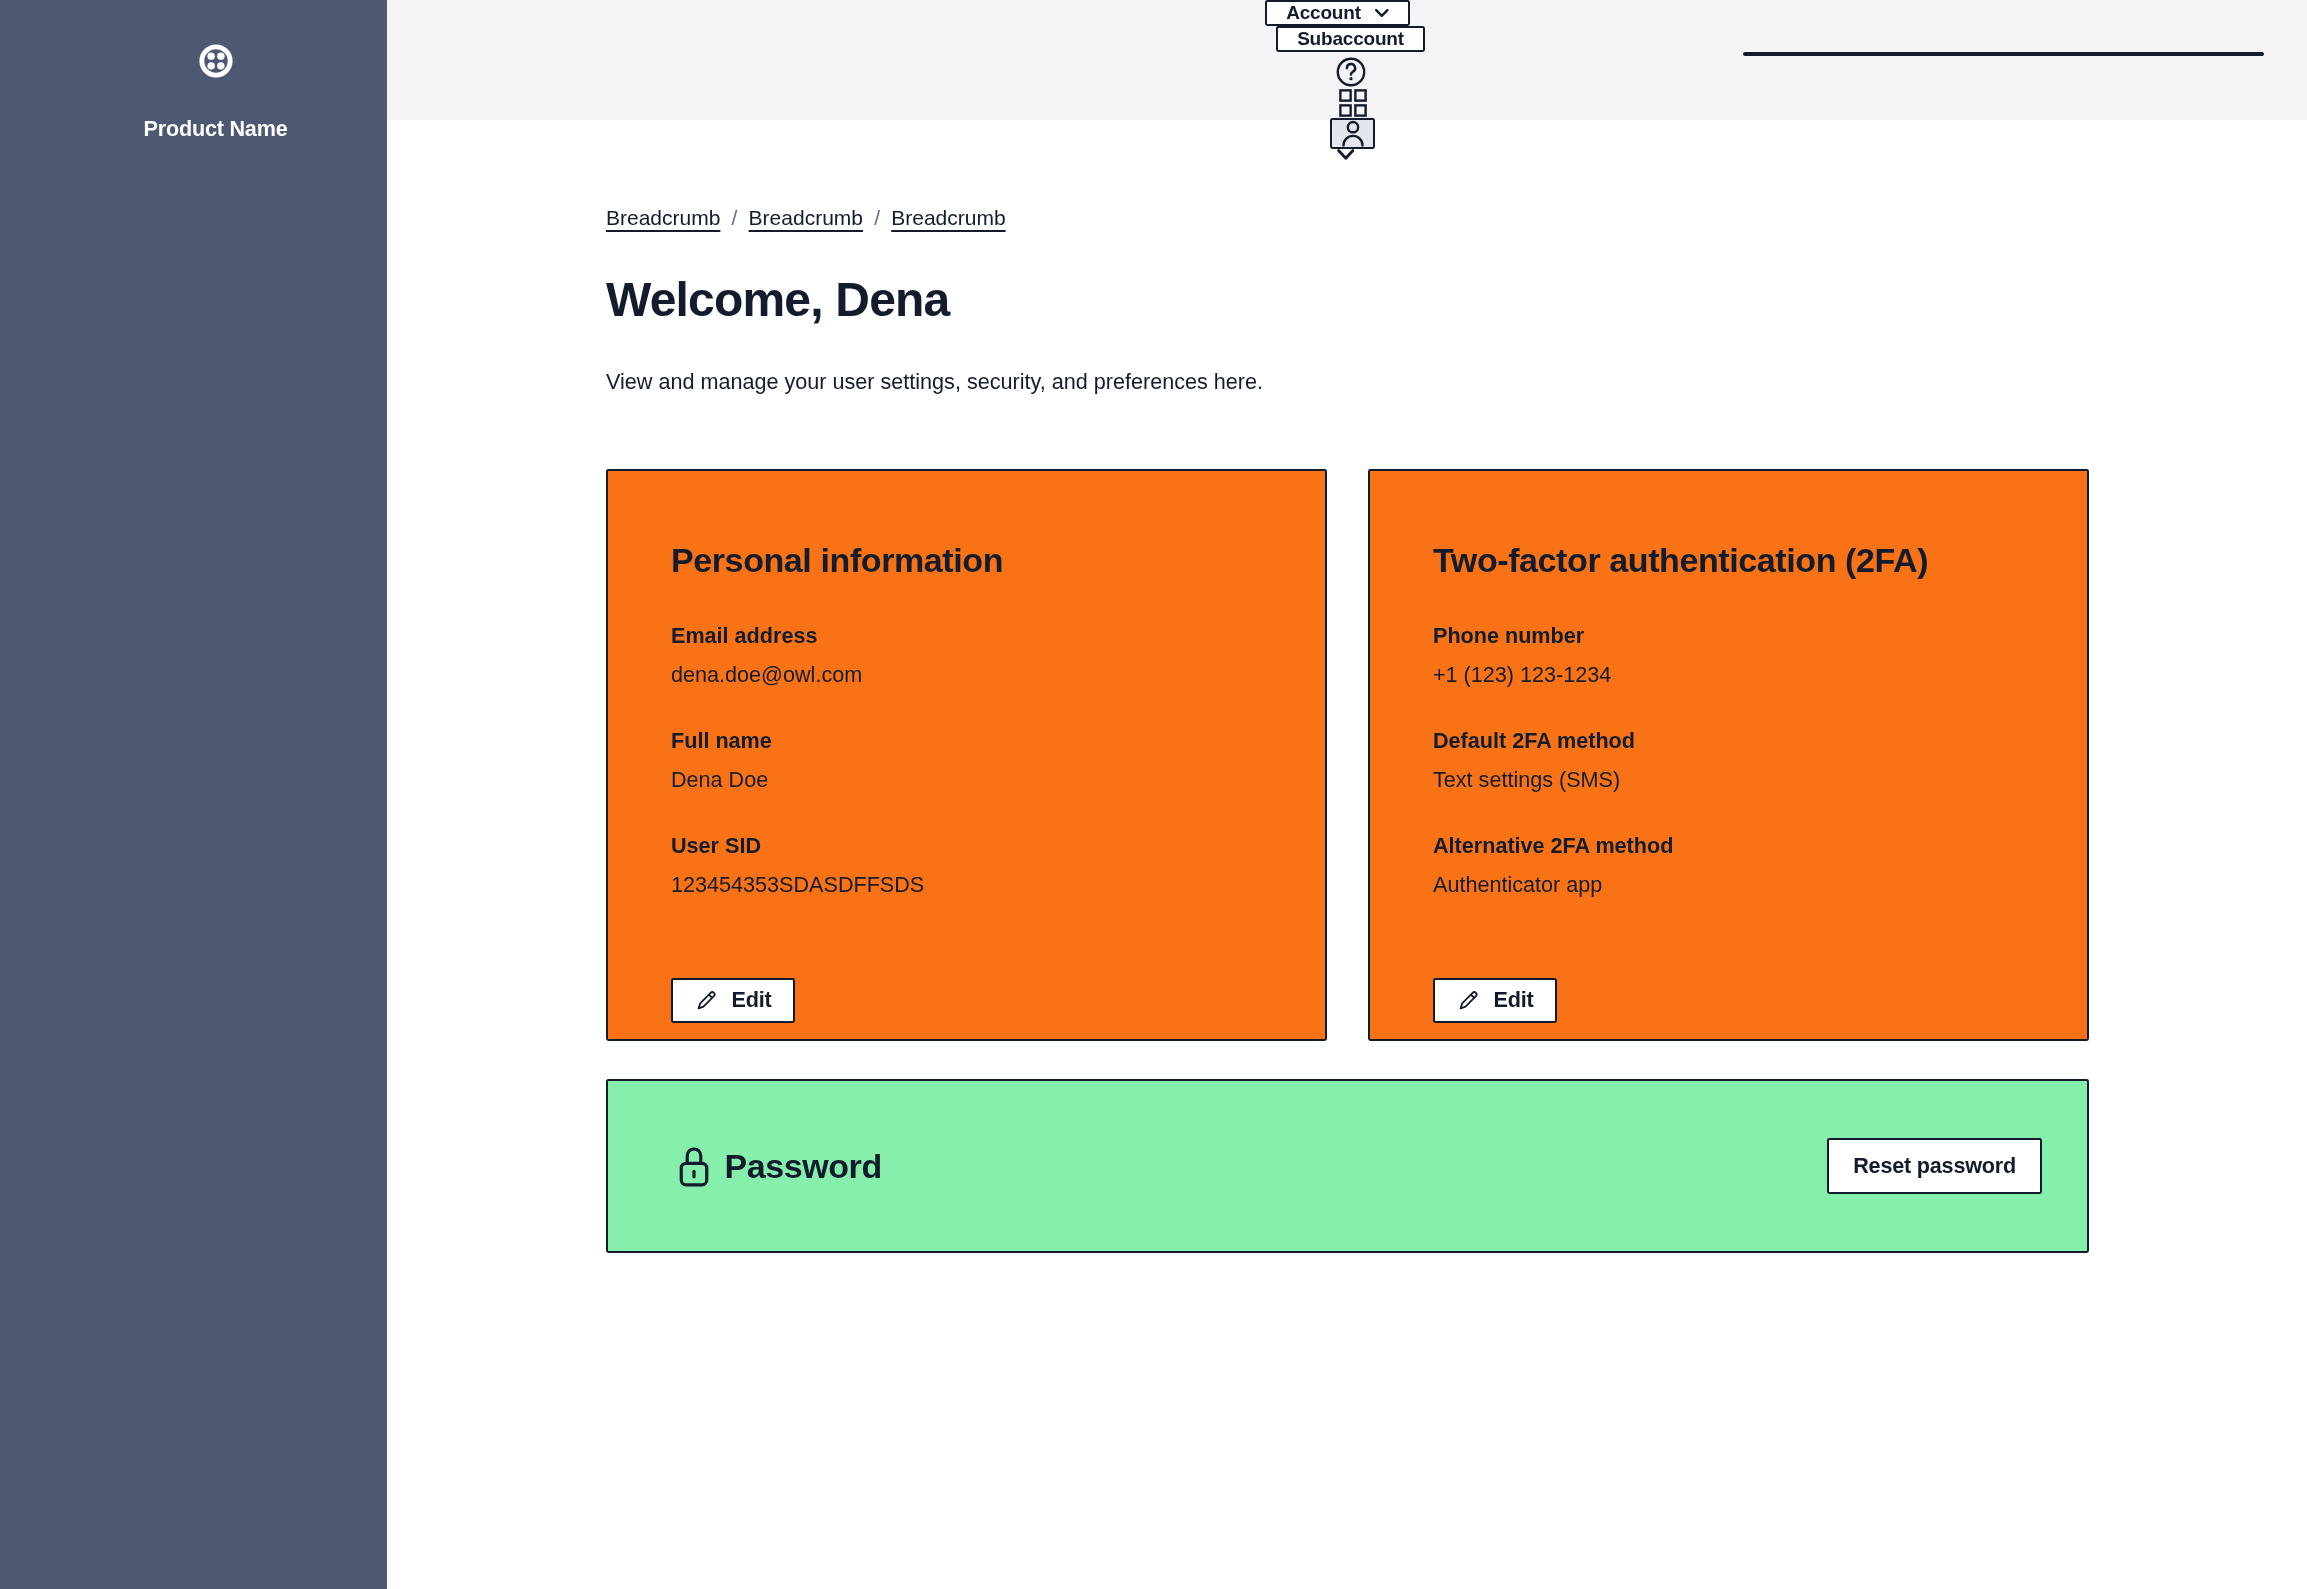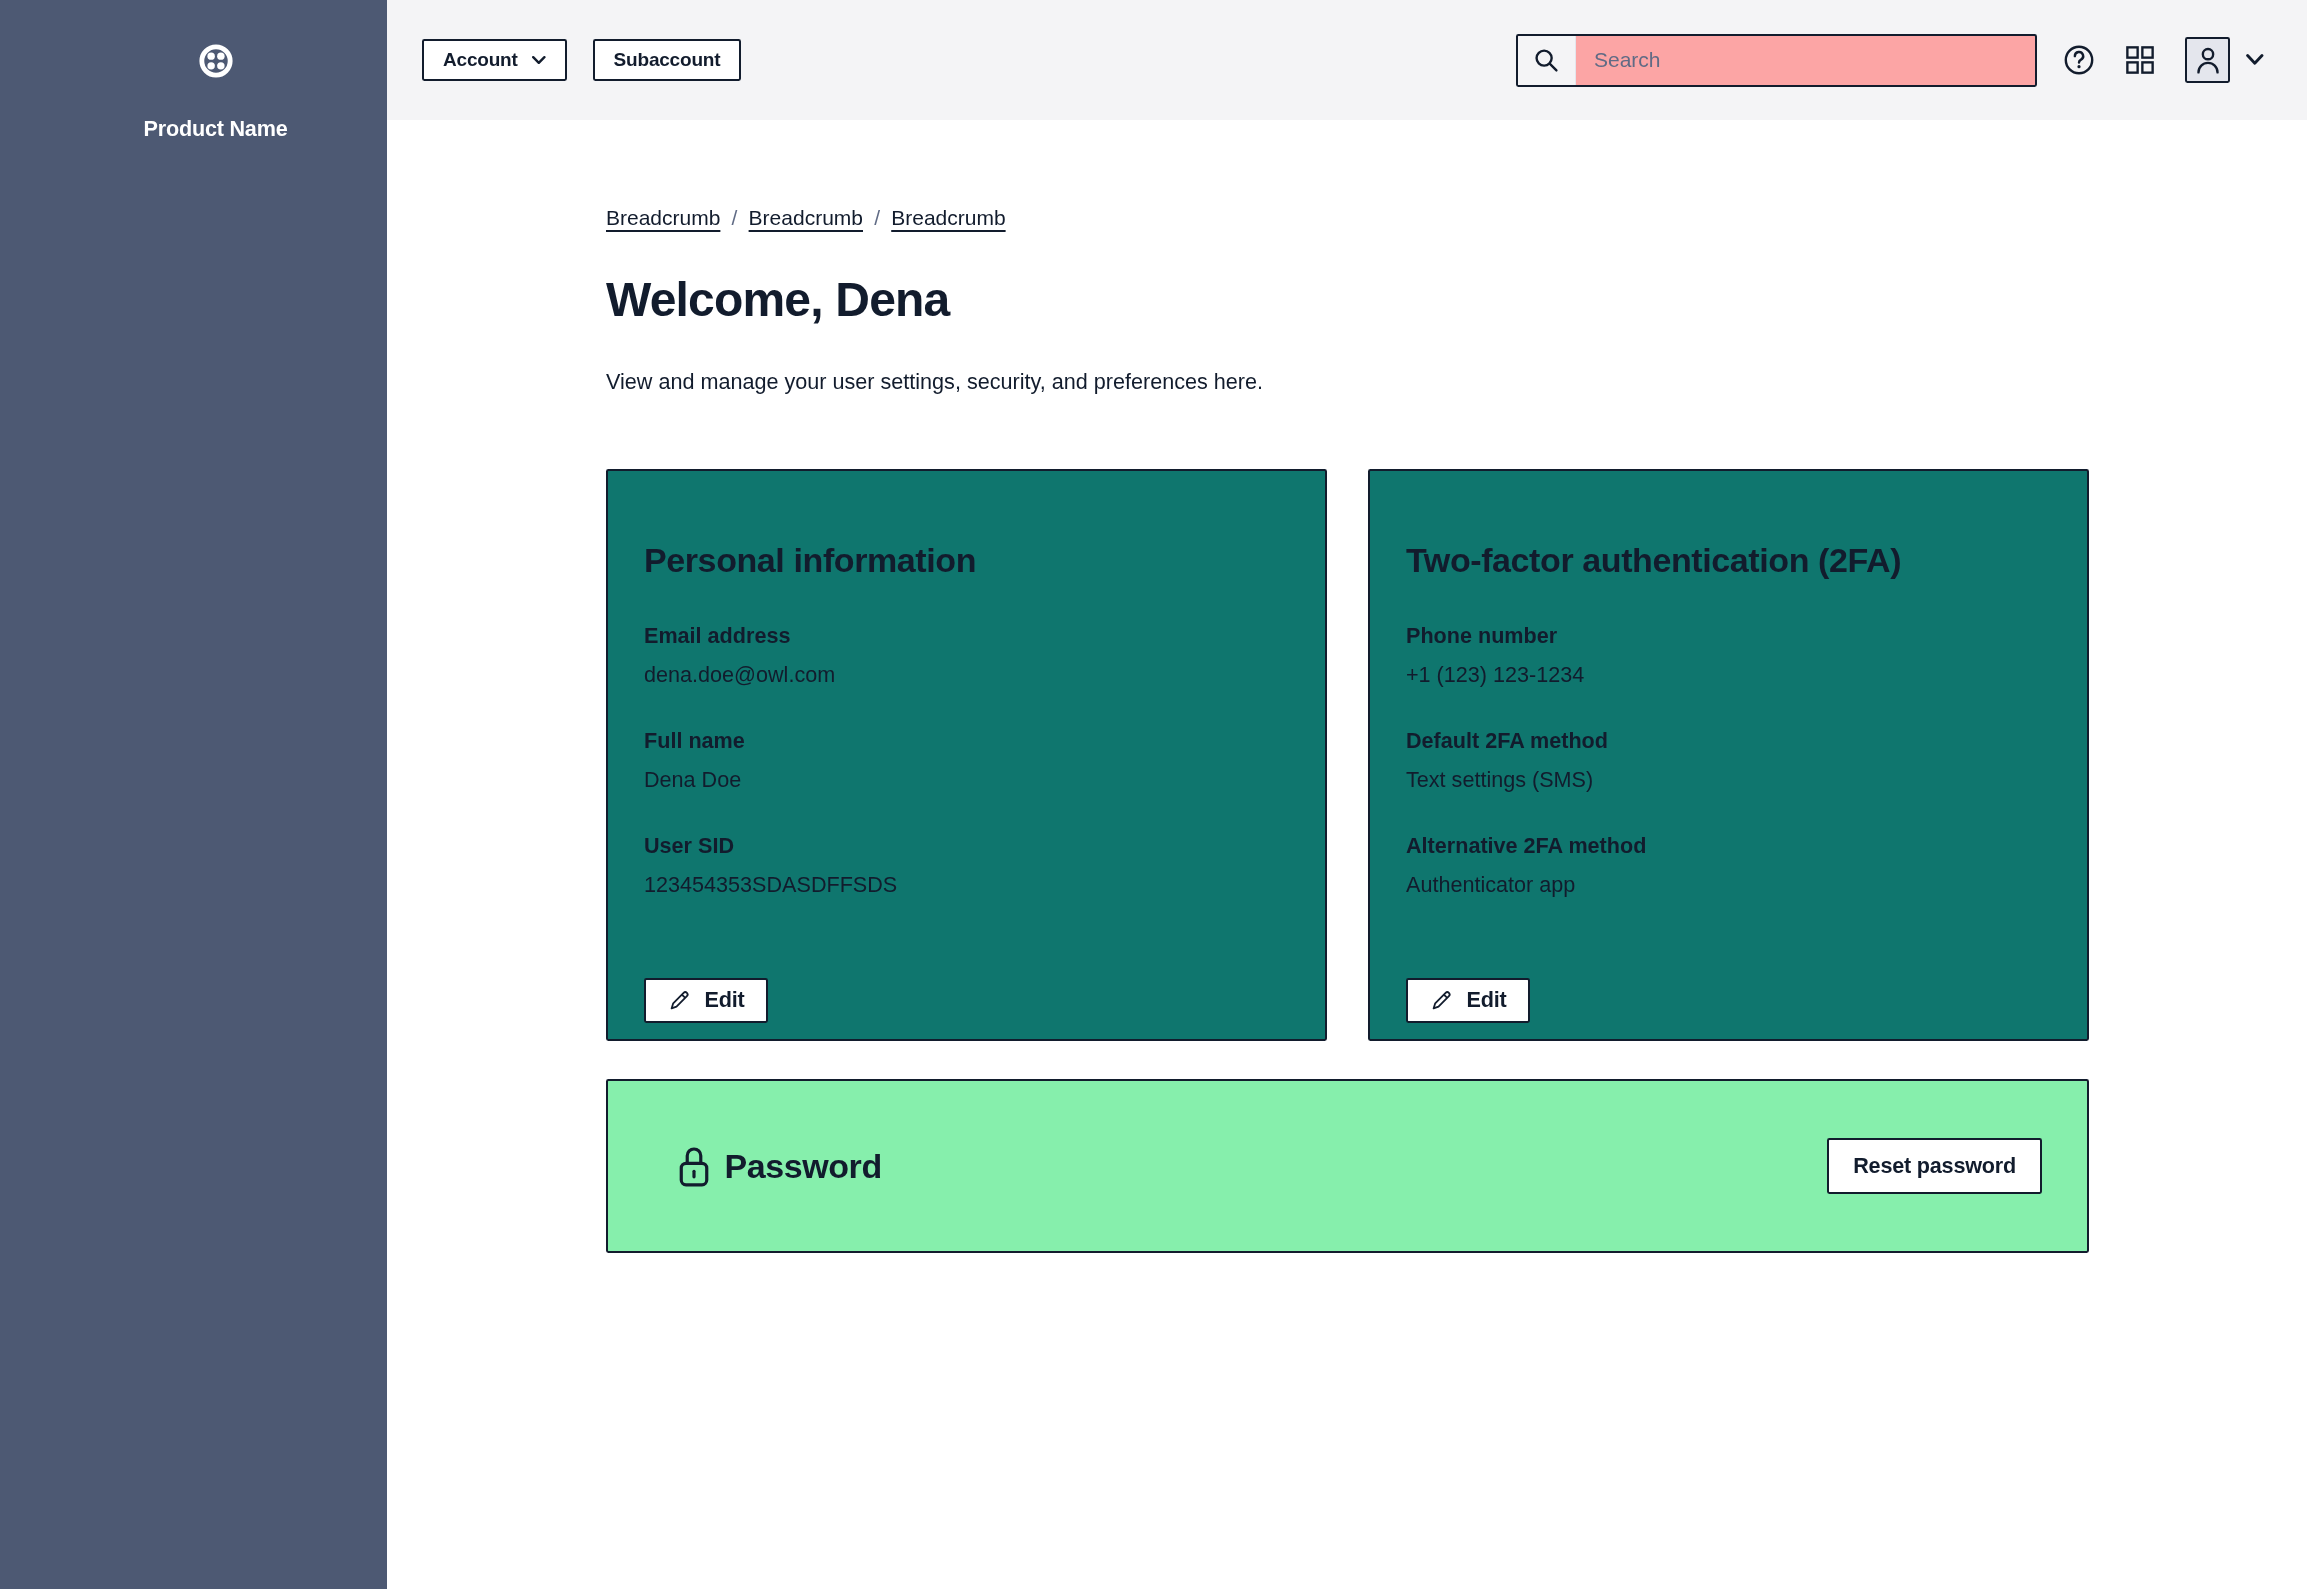--- a/index.html
+++ b/index.html
@@ -15,21 +15,21 @@
   .sidebar { width: 387px; flex-shrink: 0; background: #4D5973; }
   .brand { display: flex; align-items: center; padding: 44px 0 0 44px; gap: 38px; cursor: pointer; flex-direction: column; }
   .brand-name { color: #FFFFFF; font-size: 21.6px; font-weight: 700; letter-spacing: -0.2px; }
 
   
   .main { flex: 1; display: flex; flex-direction: column; }
 
   
   .topbar {
     height: 120px; background: #F4F4F6; flex-shrink: 0;
-    display: flex; align-items: center; padding: 0 43px 0 35px;
+    display: flex; align-items: center; padding: 0 43px 0 24px; flex-direction: column;
   }
   .btn {
     display: inline-flex; align-items: center; justify-content: center;
     background: #FFFFFF; border: 2.4px solid #121C2D; border-radius: 2.4px;
     color: #121C2D; font-family: inherit; font-size: 19px; font-weight: 700;
     height: 42px; padding: 0 19px; cursor: pointer; letter-spacing: -0.2px;
   }
   .account-btn { gap: 14.4px; }
   .subaccount-btn { margin-left: 26px; }
   .search {
@@ -61,23 +61,23 @@
   
   .content { padding: 86px 0 0 219px; }
   .breadcrumbs { display: flex; align-items: center; font-size: 21px; }
   .breadcrumbs a { color: #121C2D; text-decoration: underline; text-underline-offset: 4.8px; cursor: pointer; }
   .crumb-sep { color: #606B85; margin: 0 11.2px; }
   h1.page-title { margin: 42px 0 0; font-size: 48px; font-weight: 700; letter-spacing: -0.8px; line-height: 1.15; }
   .page-subtitle { margin: 42px 0 0; font-size: 21.6px; line-height: 1.2; }
 
   .cards-row { display: flex; gap: 41px; margin-top: 74px; }
   .card {
-    width: 721px; height: 572px; background: #0f766e;
+    width: 721px; height: 572px; background: #f97316;
     border: 2.4px solid #121C2D; border-radius: 2.4px;
-    padding: 70px 36px;
+    padding: 70px 63px;
   }
   .card h2 { margin: 0 0 43px; font-size: 34px; font-weight: 700; letter-spacing: -0.4px; line-height: 1.15; }
   .field { margin-bottom: 40px; }
   .field-label { font-size: 21.6px; font-weight: 700; margin-bottom: 13px; line-height: 1.2; }
   .field-value { font-size: 21.6px; line-height: 1.2; }
   .edit-btn { gap: 13px; height: 45px; padding: 0 21.6px; margin-top: 40px; font-size: 21.6px; }
 
   .password-card {
     width: 1483px; height: 174px; margin-top: 38px;
     border: 2.4px solid #121C2D; border-radius: 2.4px; background: #86efac;

